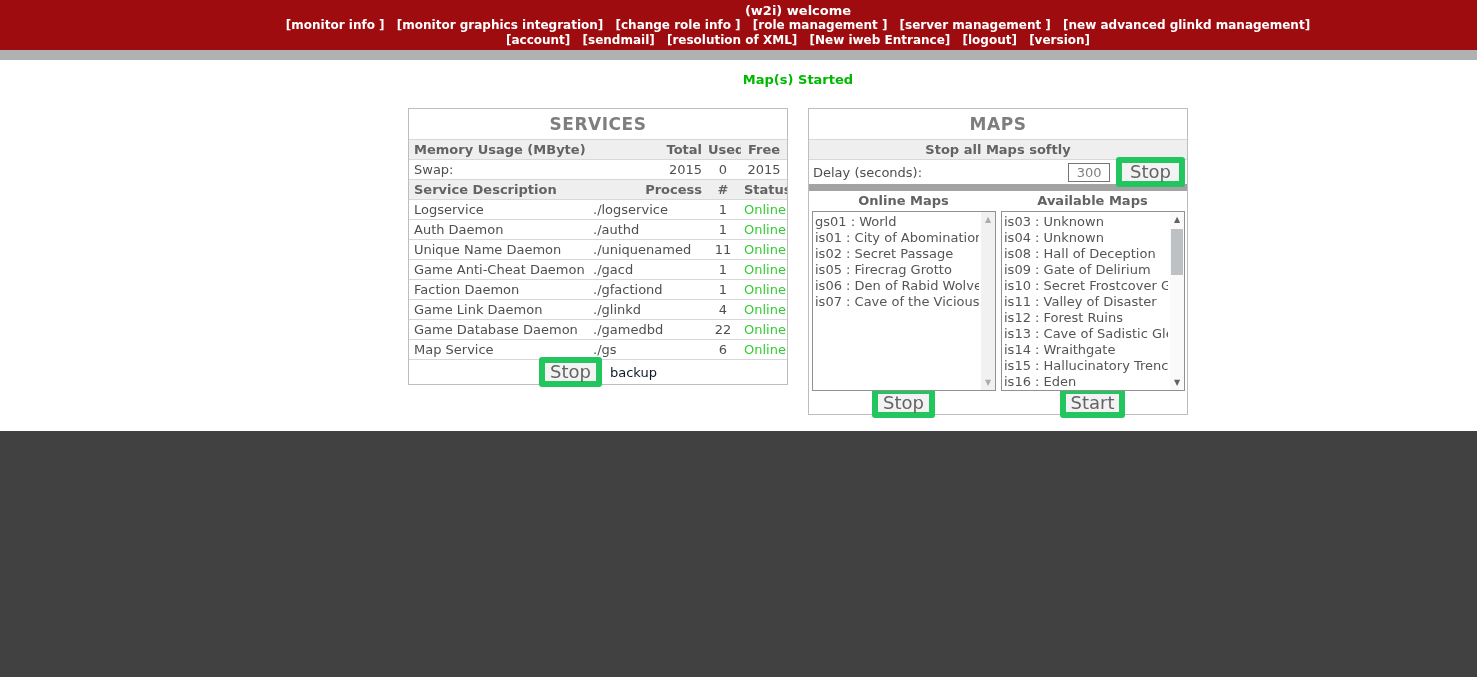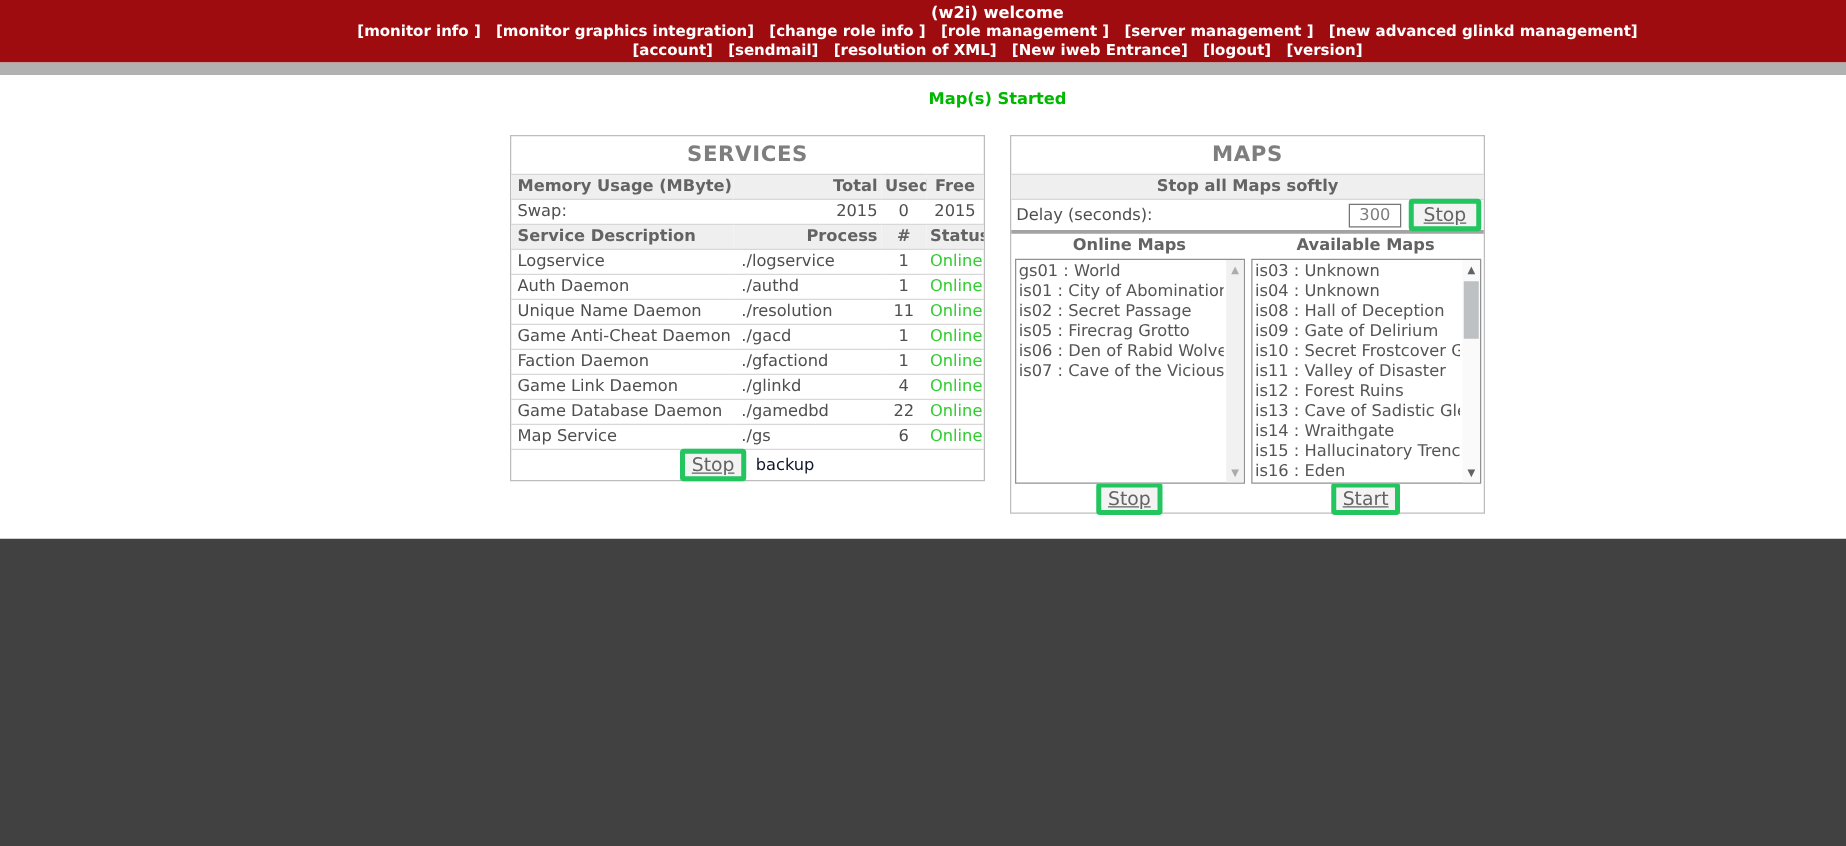--- a/index.html
+++ b/index.html
@@ -25,33 +25,33 @@
   .grid td{height:19px;border-top:1px solid #D8D8D8;font-size:13px;color:#4F4F4F;padding:0 3px;overflow:hidden;white-space:nowrap;}
   .grid tr.hdr td{background:#EFEFEF;font-weight:bold;color:#636363;}
   .c1{width:170px;text-align:left;padding-left:5px !important;}
   .c2{width:112px;text-align:right;}
   .c3{width:30px;text-align:center;}
   .c4{text-align:center;}
   td.proc{text-align:left;padding-left:6px !important;}
   td.status-online{color:#33CC33;}
   .svc-footer{border-top:1px solid #D8D8D8;height:24px;display:flex;align-items:center;justify-content:center;gap:8px;}
   
-  .btn{background:#F3F3F3;border:4px solid #22c55e;border-radius:3px;color:#636363;
-       font-size:15px;font-family:inherit;padding:1px 8px;line-height:16px;cursor:pointer;text-decoration:underline;}
+  .btn{background:#F3F3F3;border:6px solid #22c55e;border-radius:3px;color:#636363;
+       font-size:18px;font-family:inherit;padding:1px 8px;line-height:16px;cursor:pointer;}
   .btn.small{padding:1px 5px;}
   .link{color:#0f172a;font-size:13px;text-decoration:none;cursor:pointer;}
   
   .maps-soft-hdr{background:#EFEFEF;border-top:1px solid #D8D8D8;border-bottom:1px solid #D8D8D8;
        height:19px;line-height:19px;text-align:center;font-size:13px;font-weight:bold;color:#636363;}
   .delay-row{height:24px;display:flex;align-items:center;padding:0 2px 0 4px;}
   .delay-label{font-size:13px;color:#4F4F4F;flex:1;}
   .delay-input{width:40px;height:17px;border:1px solid #757575;font-size:13px;color:#7F7F7F;
        text-align:center;font-family:inherit;padding:0;box-sizing:content-box;}
   .delay-row .btn{margin-left:6px;}
-  .maps-cols-hdr{display:flex;height:19px;border-top:3px solid #a3a3a3;}
+  .maps-cols-hdr{display:flex;height:19px;border-top:7px solid #a3a3a3;}
   .maps-cols-hdr div{flex:1;text-align:center;font-size:13px;font-weight:bold;color:#636363;line-height:19px;}
   .lists{display:flex;padding:1px 2px 0 3px;gap:5px;}
   .listbox{box-sizing:border-box;border:1px solid #919191;height:180px;position:relative;flex:1;
        background:#fff;padding:2px 16px 0 2px;overflow:hidden;}
   .listbox ul{list-style:none;margin:0;padding:0;}
   .listbox li{font-size:13px;color:#555555;line-height:16px;white-space:nowrap;overflow:hidden;cursor:default;}
   .sbar{position:absolute;top:0;right:0;bottom:0;width:14px;display:flex;flex-direction:column;}
   .sbar .arr{height:15px;line-height:15px;text-align:center;font-size:8px;cursor:default;}
   .sbar .track{flex:1;position:relative;}
   .sb-disabled{background:#F1F1F1;}
@@ -123,21 +123,21 @@
           <td class="c4 status-online">Online</td>
         </tr>
         <tr>
           <td class="c1">Auth Daemon</td>
           <td class="c2 proc">./authd</td>
           <td class="c3">1</td>
           <td class="c4 status-online">Online</td>
         </tr>
         <tr>
           <td class="c1">Unique Name Daemon</td>
-          <td class="c2 proc">./resolution</td>
+          <td class="c2 proc">./uniquenamed</td>
           <td class="c3">11</td>
           <td class="c4 status-online">Online</td>
         </tr>
         <tr>
           <td class="c1">Game Anti-Cheat Daemon</td>
           <td class="c2 proc">./gacd</td>
           <td class="c3">1</td>
           <td class="c4 status-online">Online</td>
         </tr>
         <tr>

